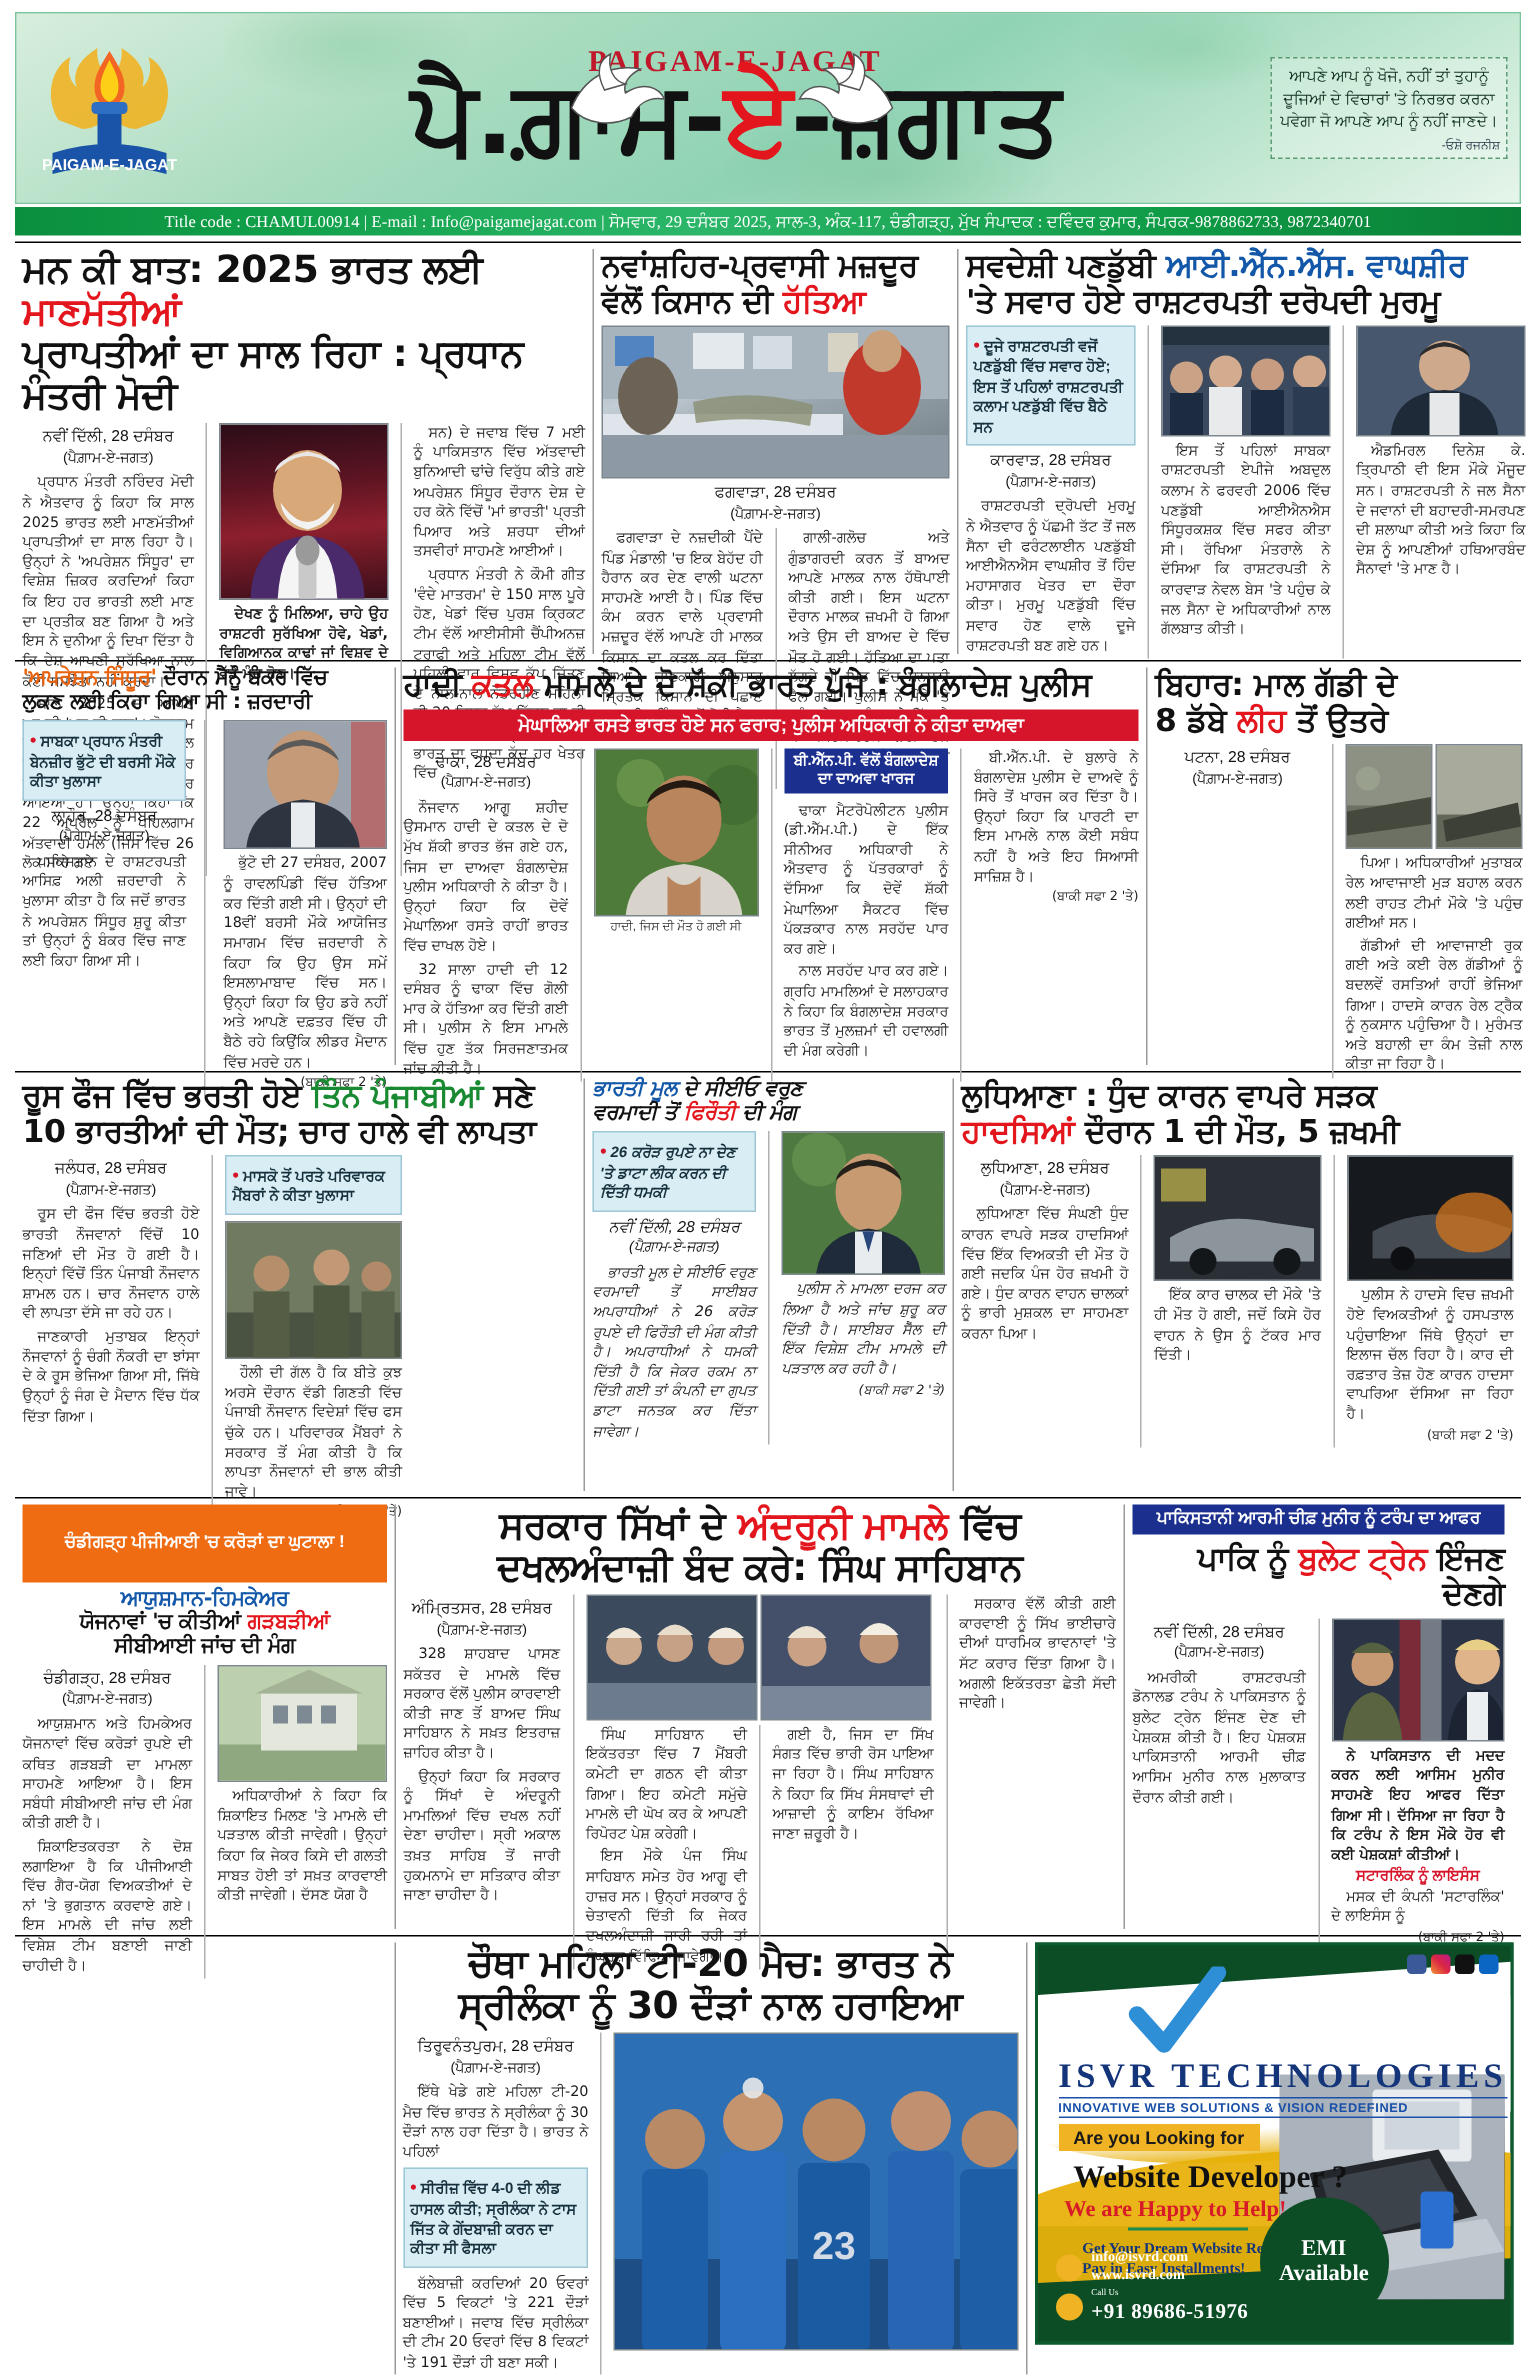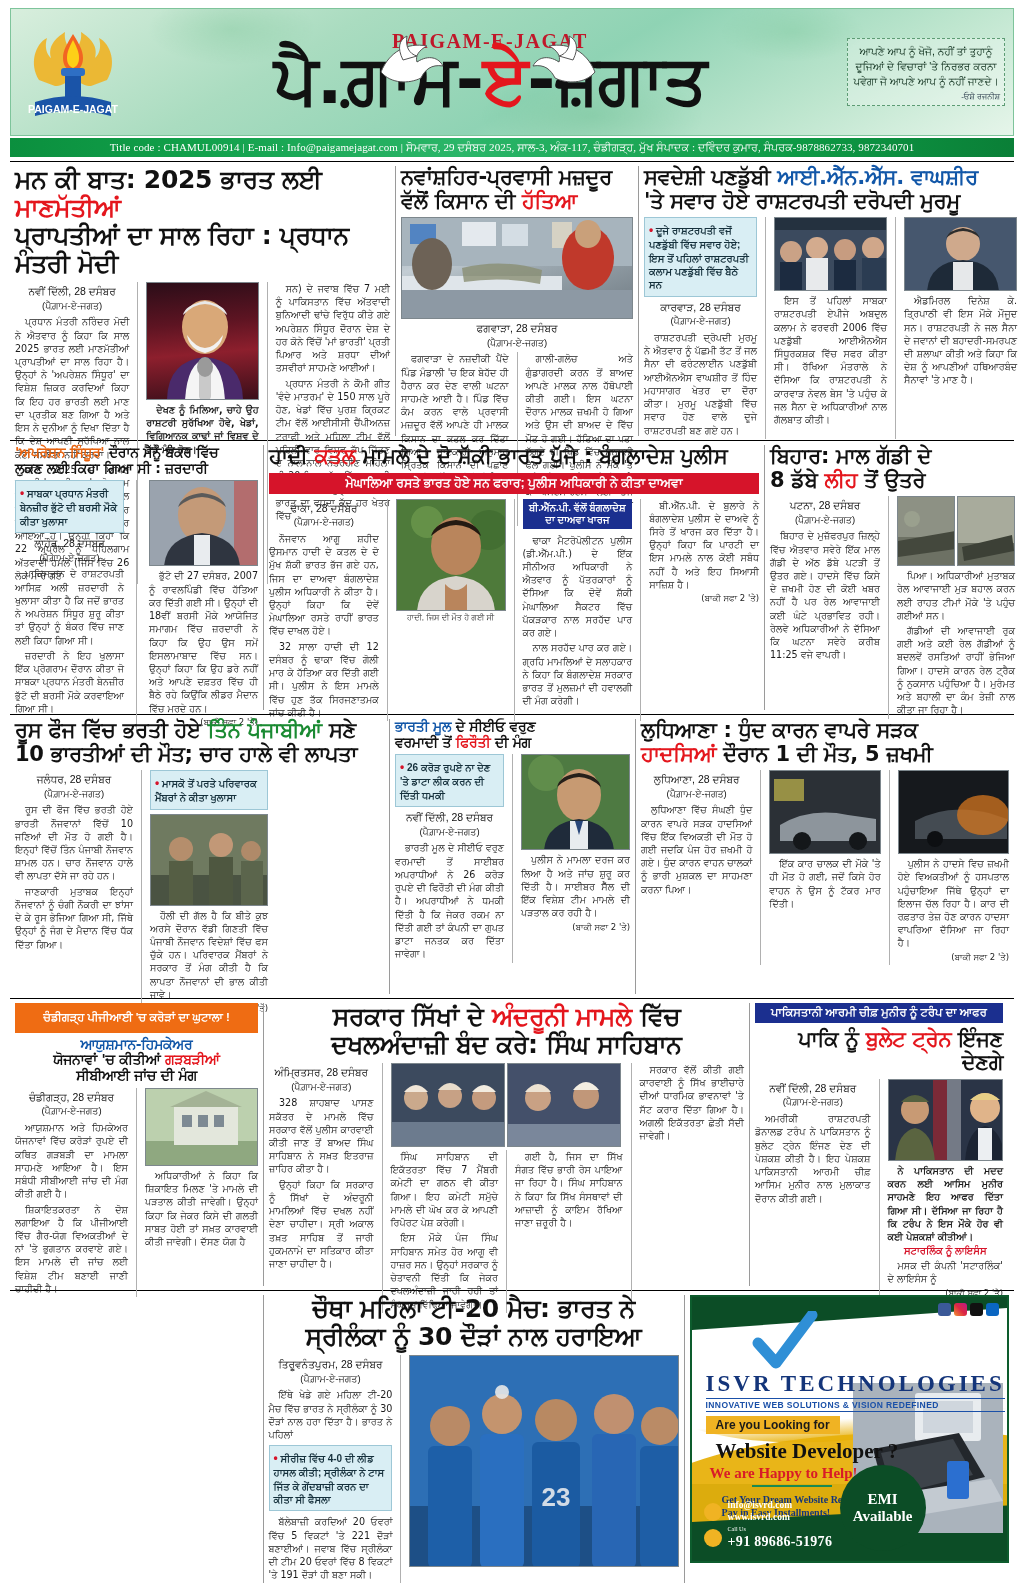--- a/index.html
+++ b/index.html
@@ -76,21 +76,21 @@
   .sub-red {
     background:#d6142a; color:#fff; font-size:12.5px; font-weight:bold;
     text-align:center; padding:3px 4px; margin:3px 0 5px 0; line-height:1.2;
   }
   .sub-blue {
     background:#1b2f8f; color:#fff; font-size:11.5px; font-weight:bold;
     text-align:center; padding:3px 4px; margin:3px 0 5px 0; line-height:1.2;
   }
   .sub-orange {
     background:#ef6c13; color:#fff; font-size:11.5px; font-weight:bold;
-    text-align:center; padding:8px 4px; margin:0 0 4px 0; line-height:1.2;
+    text-align:center; padding:19px 4px; margin:0 0 4px 0; line-height:1.2;
   }
 
   .dateline { text-align:center; font-size:10.5px; line-height:1.3; margin:3px 0; color:#111; }
   .dateline .paper { font-size:9.5px; }
 
   .body-txt {
     font-size:9.6px; line-height:1.38; text-align:justify; color:#1a1a1a;
     font-family:"DejaVu Sans","Liberation Sans",sans-serif; hyphens:auto;
   }
   .body-txt p { margin-bottom:2px; text-indent:10px; }
@@ -361,21 +361,20 @@
           <div class="bullet-box">
             <span class="dot">•</span>
             <span>ਸਾਬਕਾ ਪ੍ਰਧਾਨ ਮੰਤਰੀ ਬੇਨਜ਼ੀਰ ਭੁੱਟੋ ਦੀ ਬਰਸੀ ਮੌਕੇ ਕੀਤਾ ਖੁਲਾਸਾ</span>
           </div>
           <div class="dateline">
             <span>ਲਾਹੌਰ, 28 ਦਸੰਬਰ</span><br>
             <span class="paper">(ਪੈਗ਼ਾਮ-ਏ-ਜਗਤ)</span>
           </div>
           <div class="body-txt">
             <p>ਪਾਕਿਸਤਾਨ ਦੇ ਰਾਸ਼ਟਰਪਤੀ ਆਸਿਫ਼ ਅਲੀ ਜ਼ਰਦਾਰੀ ਨੇ ਖੁਲਾਸਾ ਕੀਤਾ ਹੈ ਕਿ ਜਦੋਂ ਭਾਰਤ ਨੇ ਅਪਰੇਸ਼ਨ ਸਿੰਧੂਰ ਸ਼ੁਰੂ ਕੀਤਾ ਤਾਂ ਉਨ੍ਹਾਂ ਨੂੰ ਬੰਕਰ ਵਿੱਚ ਜਾਣ ਲਈ ਕਿਹਾ ਗਿਆ ਸੀ।</p>
-            <p>ਜ਼ਰਦਾਰੀ ਨੇ ਇਹ ਖੁਲਾਸਾ ਇੱਕ ਪ੍ਰੋਗਰਾਮ ਦੌਰਾਨ ਕੀਤਾ ਜੋ ਸਾਬਕਾ ਪ੍ਰਧਾਨ ਮੰਤਰੀ ਬੇਨਜ਼ੀਰ ਭੁੱਟੋ ਦੀ ਬਰਸੀ ਮੌਕੇ ਕਰਵਾਇਆ ਗਿਆ ਸੀ।</p>
           </div>
         </div>
         <div class="divider-v"></div>
         <div style="width:120px;">
           <div class="photo ph-zard" style="height:86px;">
             <svg viewBox="0 0 120 86" width="120" height="86" style="position:absolute;inset:0;">
               <rect width="120" height="86" fill="#9aa3ae"></rect>
               <rect x="84" y="0" width="36" height="86" fill="#c9423a" opacity=".55"></rect>
               <ellipse cx="52" cy="34" rx="24" ry="28" fill="#c49a78"></ellipse>
               <path d="M28 26 Q52 6 76 26 Q72 14 52 12 Q32 14 28 26Z" fill="#5a5a5a"></path>
@@ -447,23 +446,20 @@
     <div class="col" style="width:255px;">
       <h2 class="hl">
         <span>ਬਿਹਾਰ: ਮਾਲ ਗੱਡੀ ਦੇ</span><br>
         <span>8 ਡੱਬੇ </span><span class="red">ਲੀਹ</span><span> ਤੋਂ ਉਤਰੇ</span>
       </h2>
       <div style="display:flex;gap:5px;">
         <div style="width:120px;">
           <div class="dateline">
             <span>ਪਟਨਾ, 28 ਦਸੰਬਰ</span><br>
             <span class="paper">(ਪੈਗ਼ਾਮ-ਏ-ਜਗਤ)</span>
-          </div>
-          <div class="body-txt">
-            <p>ਬਿਹਾਰ ਦੇ ਮੁਜ਼ੱਫਰਪੁਰ ਜ਼ਿਲ੍ਹੇ ਵਿੱਚ ਐਤਵਾਰ ਸਵੇਰੇ ਇੱਕ ਮਾਲ ਗੱਡੀ ਦੇ ਅੱਠ ਡੱਬੇ ਪਟੜੀ ਤੋਂ ਉਤਰ ਗਏ। ਹਾਦਸੇ ਵਿੱਚ ਕਿਸੇ ਦੇ ਜ਼ਖਮੀ ਹੋਣ ਦੀ ਕੋਈ ਖਬਰ ਨਹੀਂ ਹੈ ਪਰ ਰੇਲ ਆਵਾਜਾਈ ਕਈ ਘੰਟੇ ਪ੍ਰਭਾਵਿਤ ਰਹੀ। ਰੇਲਵੇ ਅਧਿਕਾਰੀਆਂ ਨੇ ਦੱਸਿਆ ਕਿ ਘਟਨਾ ਸਵੇਰੇ ਕਰੀਬ 11:25 ਵਜੇ ਵਾਪਰੀ।</p>
           </div>
         </div>
         <div class="divider-v"></div>
         <div style="width:120px;">
           <div style="display:flex;gap:2px;">
             <div class="photo ph-train" style="height:70px;width:58px;">
               <svg viewBox="0 0 58 70" width="58" height="70" style="position:absolute;inset:0;">
                 <rect width="58" height="70" fill="#8d9184"></rect>
                 <rect y="40" width="58" height="30" fill="#6d7164"></rect>
                 <path d="M0 44 L58 34 L58 52 L0 60Z" fill="#44483d"></path>
@@ -527,21 +523,21 @@
           <div class="body-txt" style="margin-top:3px;">
             <p>ਹੌਲੀ ਦੀ ਗੱਲ ਹੈ ਕਿ ਬੀਤੇ ਕੁਝ ਅਰਸੇ ਦੌਰਾਨ ਵੱਡੀ ਗਿਣਤੀ ਵਿੱਚ ਪੰਜਾਬੀ ਨੌਜਵਾਨ ਵਿਦੇਸ਼ਾਂ ਵਿੱਚ ਫਸ ਚੁੱਕੇ ਹਨ। ਪਰਿਵਾਰਕ ਮੈਂਬਰਾਂ ਨੇ ਸਰਕਾਰ ਤੋਂ ਮੰਗ ਕੀਤੀ ਹੈ ਕਿ ਲਾਪਤਾ ਨੌਜਵਾਨਾਂ ਦੀ ਭਾਲ ਕੀਤੀ ਜਾਵੇ।</p>
             <p class="cont" style="text-align:right;text-indent:0;">(ਬਾਕੀ ਸਫਾ 2 'ਤੇ)</p>
           </div>
         </div>
       </div>
     </div>
 
     <div class="vline"></div>
 
-    <div class="col" style="width:245px;">
+    <div class="col" style="width:245px;font-style:italic;">
       <h2 class="hl sm">
         <span class="blue">ਭਾਰਤੀ ਮੂਲ</span><span> ਦੇ ਸੀਈਓ ਵਰੁਣ</span><br>
         <span>ਵਰਮਾਦੀ ਤੋਂ </span><span class="red">ਫਿਰੌਤੀ</span><span> ਦੀ ਮੰਗ</span>
       </h2>
       <div style="display:flex;gap:5px;">
         <div style="width:113px;">
           <div class="bullet-box">
             <span class="dot">•</span>
             <span>26 ਕਰੋੜ ਰੁਪਏ ਨਾ ਦੇਣ 'ਤੇ ਡਾਟਾ ਲੀਕ ਕਰਨ ਦੀ ਦਿੱਤੀ ਧਮਕੀ</span>
           </div>

